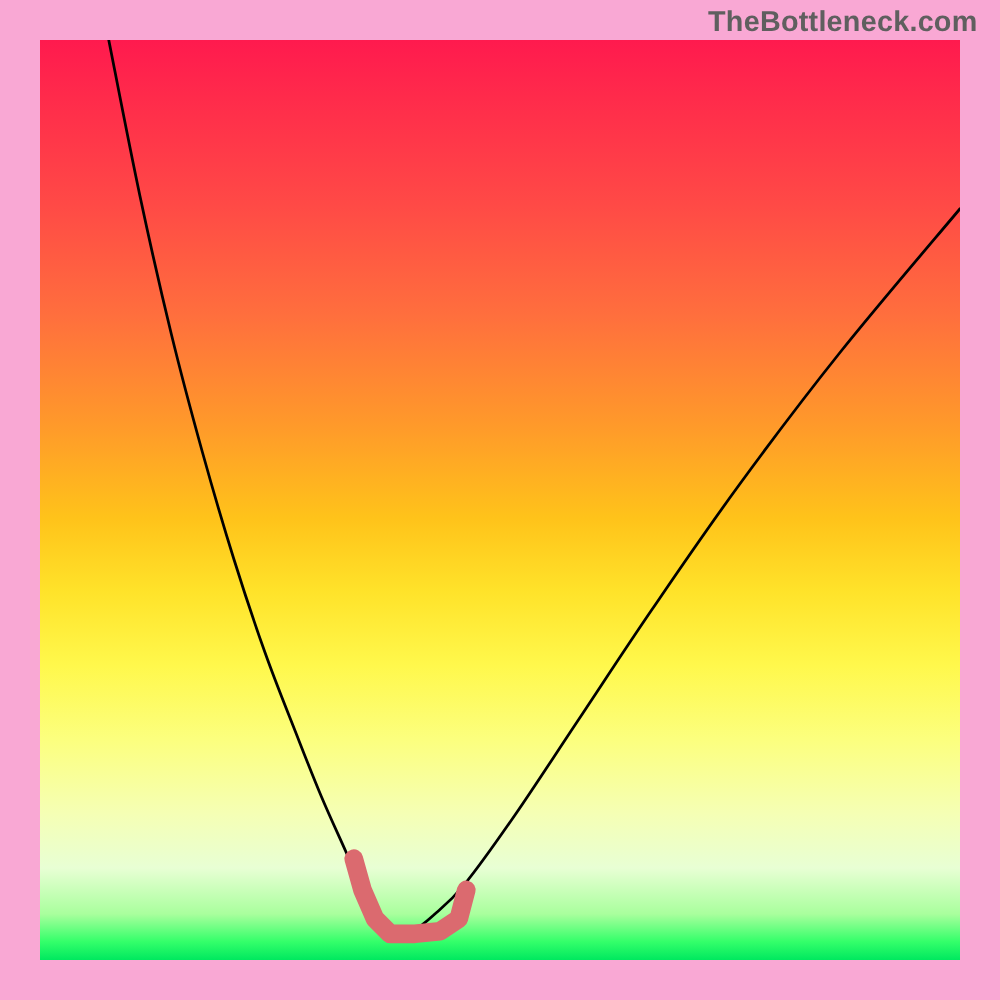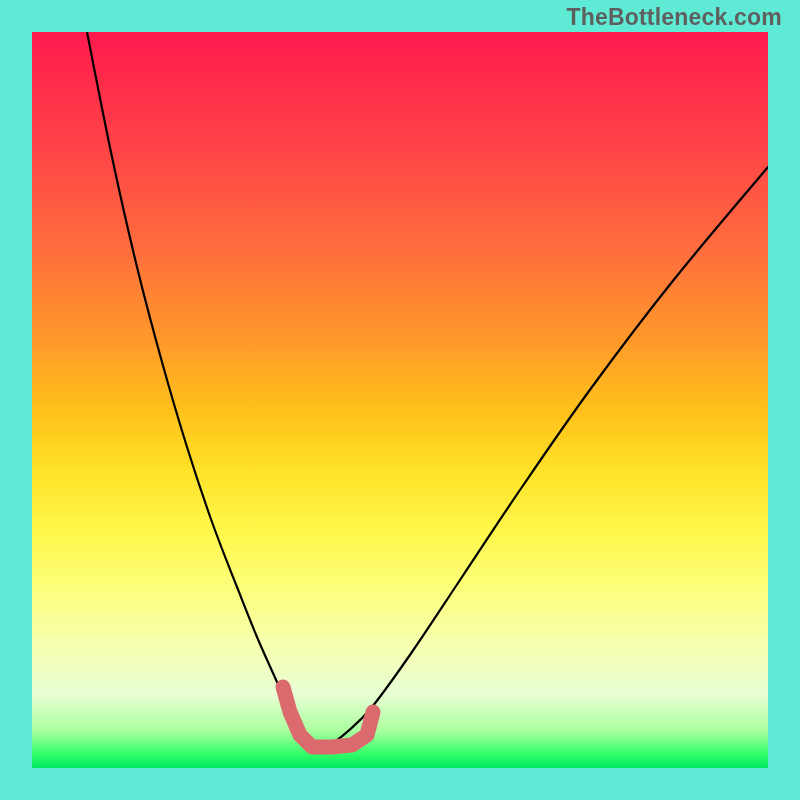--- a/index.html
+++ b/index.html
@@ -1,21 +1,21 @@
 <!DOCTYPE html>
 <html><head>
 <meta charset="utf-8">
 <style>
   * { margin: 0; padding: 0; box-sizing: border-box; }
   html, body { width: 800px; height: 800px; overflow: hidden; background: #000; }
   .frame {
     position: relative;
     width: 800px;
     height: 800px;
-    background: #5eead4;
+    background: #f9a8d4;
   }
   .watermark {
     position: absolute;
     top: 4px;
     right: 18px;
     font-family: Arial, Helvetica, sans-serif;
     font-size: 23px;
     font-weight: 600;
     color: #5f5f5f;
     letter-spacing: 0.2px;

